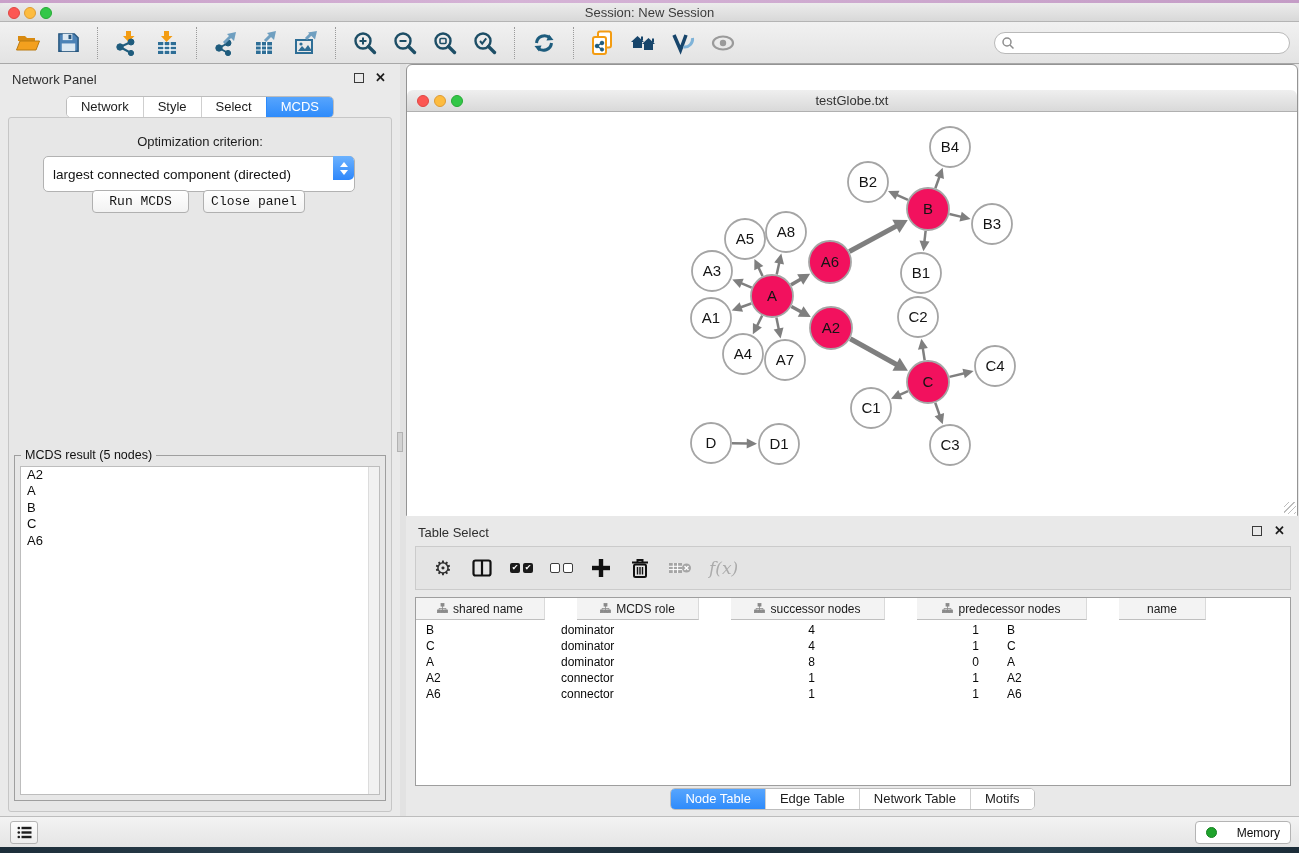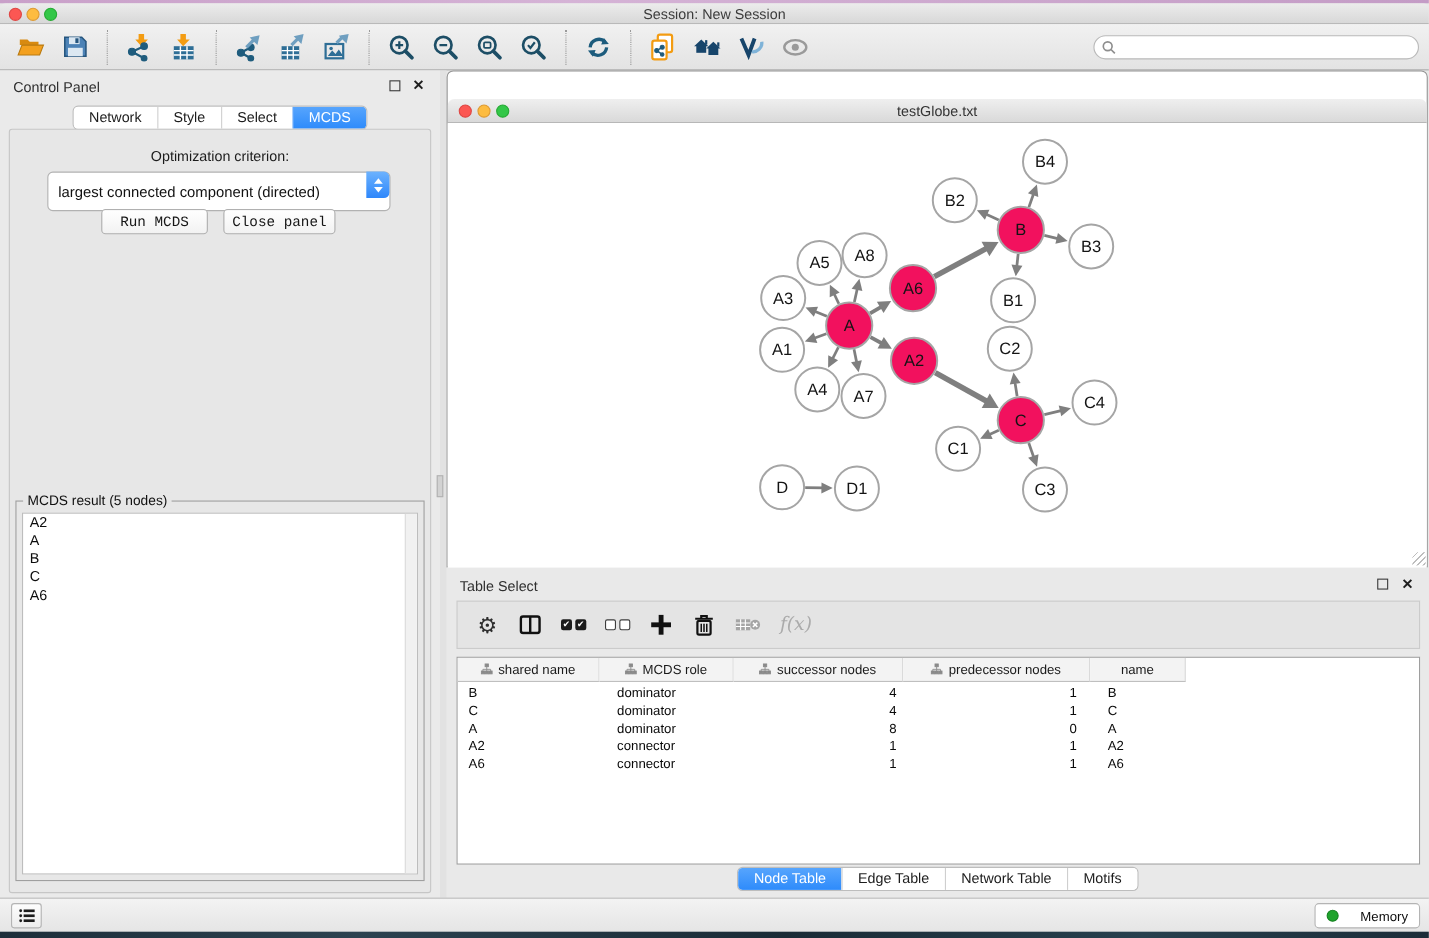--- a/index.html
+++ b/index.html
@@ -90,21 +90,21 @@
     padding-left:16px; gap:17px; }
   .ttool { display:flex; align-items:center; justify-content:center; min-width:22px; height:26px; }
   .chkpair { display:flex; gap:3px; }
   .chk { width:10px; height:10px; border-radius:2px; }
   .chk.on { background:#1b1b1b; color:#fff; font-size:8px; line-height:10px; text-align:center; }
   .chk.off { border:1.5px solid #3d3d3d; background:#fff; }
   .fx { font-family:"DejaVu Serif", serif; font-style:italic; font-size:17px; color:#ababab; }
 
   .ttable { position:absolute; left:9px; right:8px; top:81px; height:189px; background:#fff;
     border:1px solid #9e9e9e; overflow:hidden; }
-  .thead { display:flex; height:22px; }
+  .thead { display:flex; height:22px;gap:32px; }
   .th { background:#f3f3f3; border-right:1px solid #dadada; border-bottom:1px solid #bfbfbf;
     display:flex; align-items:center; justify-content:center; gap:5px; font-size:12px; color:#1a1a1a; }
   .trow { display:flex; height:16px; }
   .td { font-size:12px; color:#090909; line-height:16px; white-space:nowrap; overflow:hidden; }
   .tp-tabs { position:absolute; left:0; top:272px; width:100%; display:flex; justify-content:center; }
 
   
   .statusbar { position:absolute; left:0; top:816px; width:1299px; height:31px;
     background:linear-gradient(#f3f3f3,#e5e5e5); border-top:1px solid #bdbdbd; }
   .list-btn { position:absolute; left:10px; top:4px; width:28px; height:23px;
@@ -271,21 +271,21 @@
     <svg width="14" height="14" viewBox="0 0 14 14">
       <circle cx="6" cy="6" r="4" fill="none" stroke="#8e8e8e" stroke-width="1.5"></circle>
       <path d="M9 9 L12.5 12.5" stroke="#8e8e8e" stroke-width="1.5"></path>
     </svg>
     <input placeholder="" style="">
   </div>
 </div>
 
 <div class="control-panel">
   <div class="cp-head">
-    <span class="cp-title">Control Panel</span>
+    <span class="cp-title">Network Panel</span>
     <span class="float-ic" style="right:36px"></span>
     <span class="close-ic" style="right:14px">✕</span>
   </div>
   <div class="cp-tabs">
     <div class="seg" id="cp-tabs">
         <div class="s">Network</div>
         <div class="s">Style</div>
         <div class="s">Select</div>
         <div class="s active">MCDS</div>
       </div>

